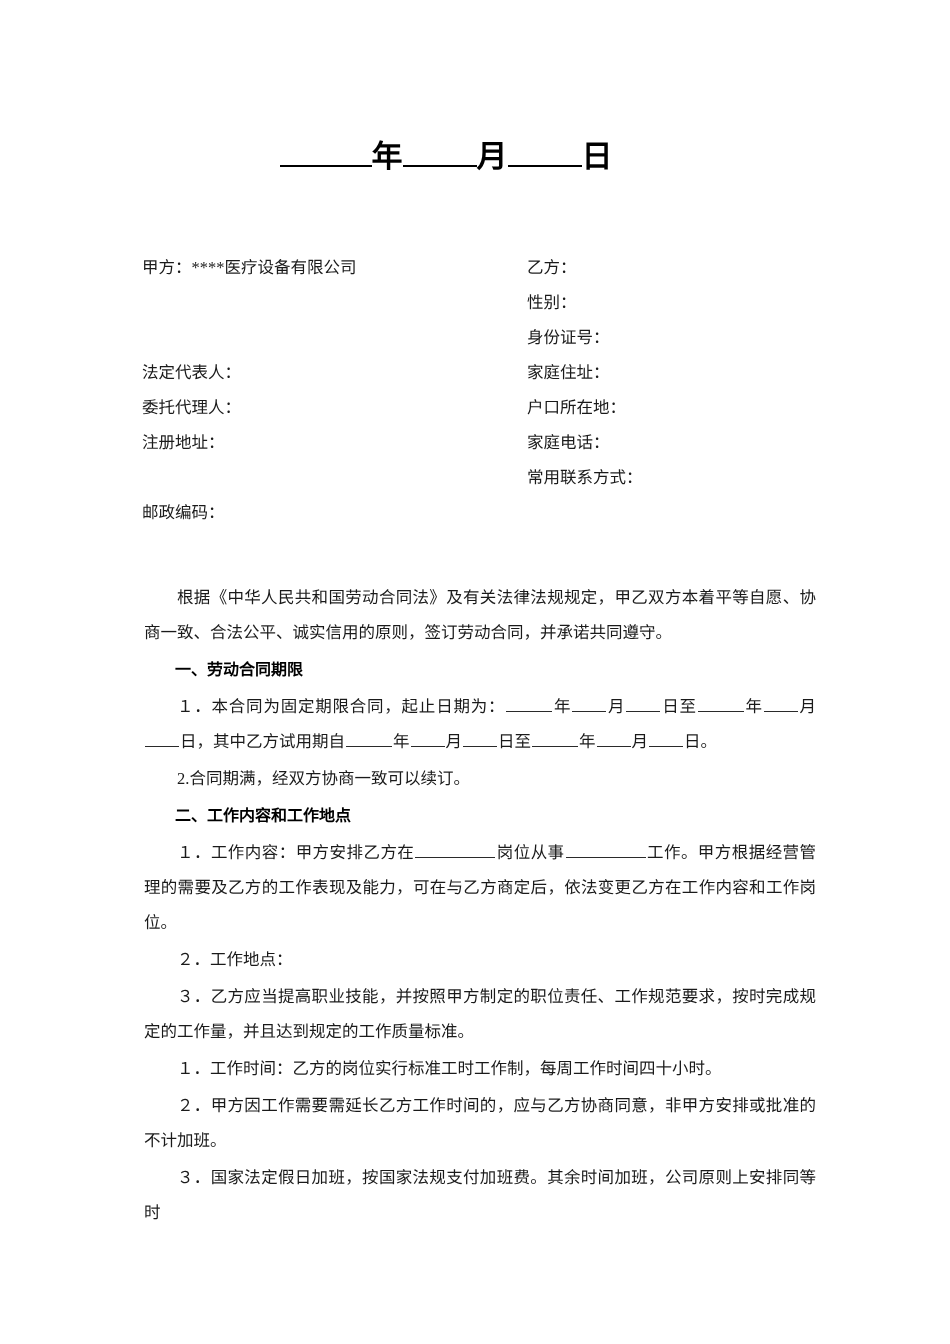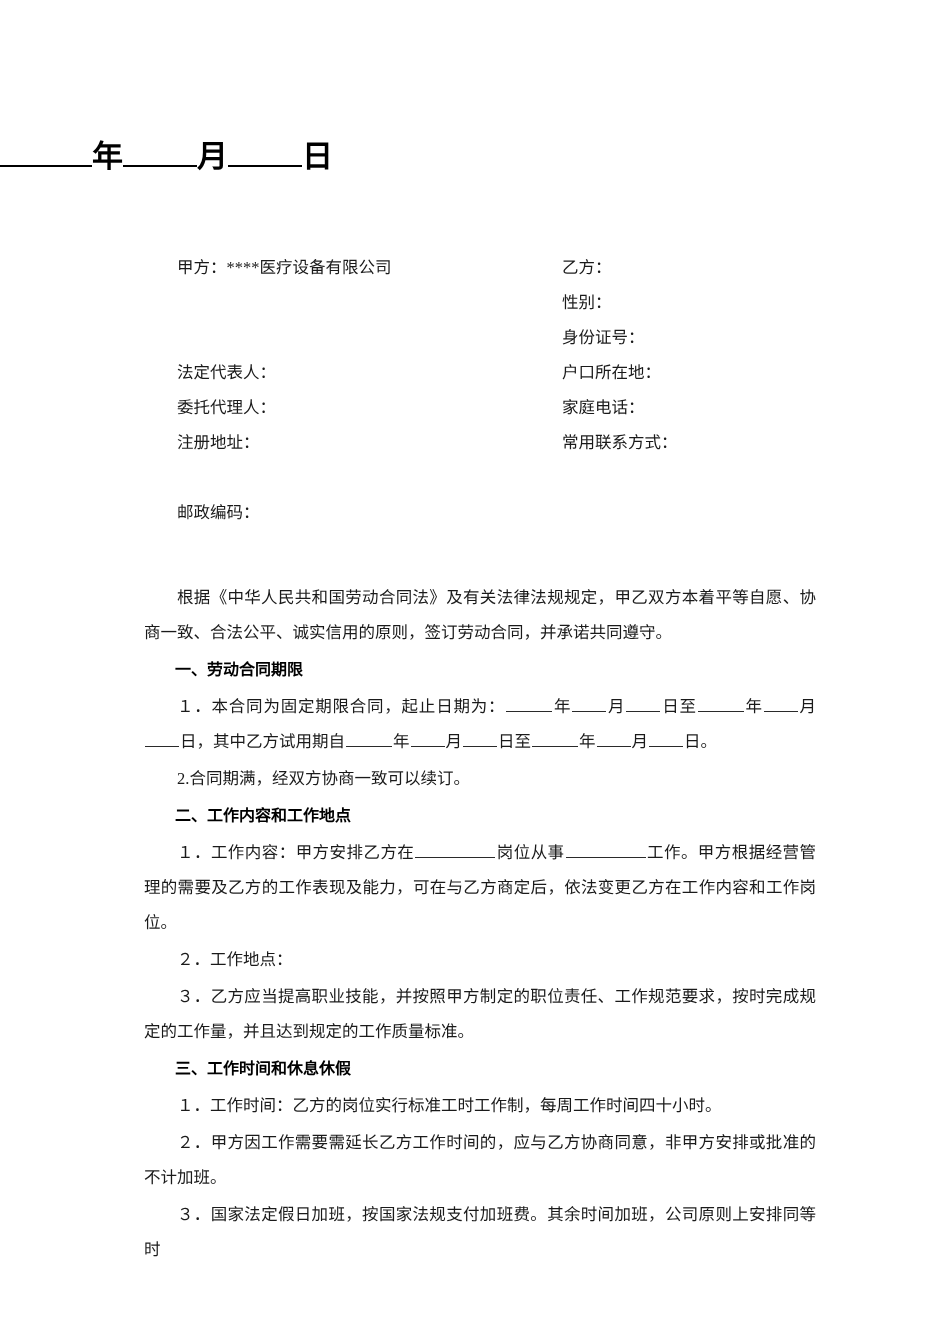--- a/index.html
+++ b/index.html
@@ -23,21 +23,21 @@
     background: #ffffff;
     box-sizing: border-box;
   }
 
   
   .title-block {
     position: absolute;
     left: 0;
     top: 138px;
     width: 892px;
-    text-align: left;
+    text-align: center;
   }
   .title-line {
     font-family: "Liberation Sans", "DejaVu Sans", sans-serif;
     font-weight: bold;
     font-size: 31px;
     letter-spacing: 0px;
     color: #000000;
     white-space: nowrap;
     line-height: 1.25;
   }
@@ -63,21 +63,20 @@
   }
   .party-col.left  { left: 0px;   width: 380px; }
   .party-col.right { left: 385px; width: 290px; }
 
   .party-row {
     height: 35px;
     line-height: 35px;
     font-size: 16.5px;
     white-space: nowrap;
     color: #1a1a1a;
-    margin-left: 35px;
   }
   .party-row.empty { color: transparent; }
 
   
   .body-text {
     position: absolute;
     left: 142px;
     top: 578px;
     width: 676px;
   }
@@ -132,20 +131,21 @@
       <div class="party-row">委托代理人：</div>
       <div class="party-row">注册地址：</div>
       <div class="party-row empty"></div>
       <div class="party-row">邮政编码：</div>
     </div>
 
     <div class="party-col right">
       <div class="party-row">乙方：</div>
       <div class="party-row">性别：</div>
       <div class="party-row">身份证号：</div>
+      <div class="party-row">家庭住址：</div>
       <div class="party-row">户口所在地：</div>
       <div class="party-row">家庭电话：</div>
       <div class="party-row">常用联系方式：</div>
     </div>
 
   </div>
 
   <div class="body-text">
 
     <p class="para indent">根据《中华人民共和国劳动合同法》及有关法律法规规定，甲乙双方本着平等自愿、协商一致、合法公平、诚实信用的原则，签订劳动合同，并承诺共同遵守。</p>
@@ -157,21 +157,20 @@
     <p class="para indent"><span>2.</span><span>合同期满，经双方协商一致可以续订。</span></p>
 
     <h3 class="heading">二、工作内容和工作地点</h3>
 
     <p class="para indent"><span>１．</span><span>工作内容：甲方安排乙方在</span><span class="blank b-lg"></span><span>岗位从事</span><span class="blank b-lg"></span><span>工作。甲方根据经营管理的需要及乙方的工作表现及能力，可在与乙方商定后，依法变更乙方在工作内容和工作岗位。</span></p>
 
     <p class="para indent"><span>２．</span><span>工作地点：</span></p>
 
     <p class="para indent"><span>３．</span><span>乙方应当提高职业技能，并按照甲方制定的职位责任、工作规范要求，按时完成规定的工作量，并且达到规定的工作质量标准。</span></p>
 
-    <h3 class="heading">三、工作时间和休息休假</h3>
 
     <p class="para indent"><span>１．</span><span>工作时间：乙方的岗位实行标准工时工作制，每周工作时间四十小时。</span></p>
 
     <p class="para indent"><span>２．</span><span>甲方因工作需要需延长乙方工作时间的，应与乙方协商同意，非甲方安排或批准的不计加班。</span></p>
 
     <p class="para indent"><span>３．</span><span>国家法定假日加班，按国家法规支付加班费。其余时间加班，公司原则上安排同等时</span></p>
 
   </div>
 
 </div>

